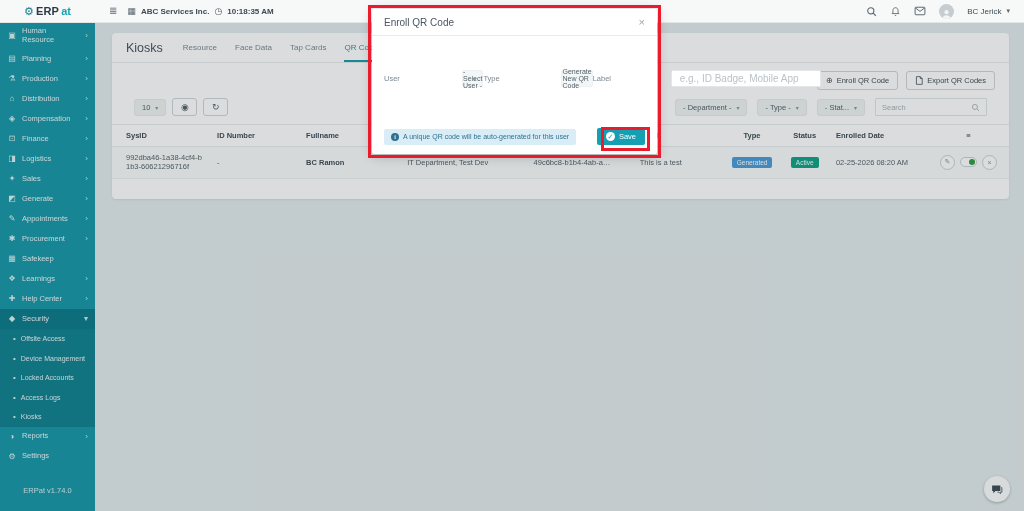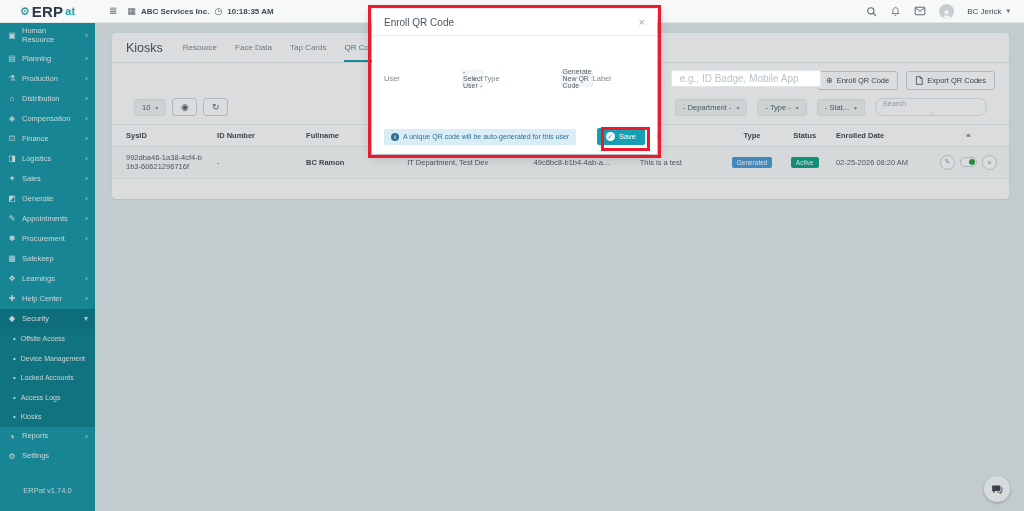--- a/index.html
+++ b/index.html
@@ -10,21 +10,21 @@
     background:#e3ebec;
   }
   
   .topbar {
     position:absolute; top:0; left:0; right:0; height:23px;
     background:#f7f8f8; border-bottom:1px solid #e2e6e7;
     display:flex; align-items:center; z-index:50;
   }
   .logo { width:95px; display:flex; align-items:center; justify-content:center; gap:2px; }
   .logo-gear { color:#16808f; font-size:11px; line-height:1; }
-  .logo-erp { font-weight:bold; font-size:15px; color:#2c3a47; letter-spacing:.2px; }
+  .logo-erp { font-weight:bold; font-size:11px; color:#2c3a47; letter-spacing:.2px; }
   .logo-at  { font-weight:bold; font-size:11px; color:#17a3b3; }
   .tb-icon { color:#5b6770; font-size:9px; margin:0 5px; line-height:1; }
   .tb-icon.menu { margin-left:14px; font-size:10px; }
   .tb-company, .tb-time { font-weight:bold; font-size:8px; color:#3c4b56; }
   .tb-right { margin-left:auto; display:flex; align-items:center; gap:13px; padding-right:14px; }
   .tb-right svg { display:block; color:#5b6770; }
   .avatar { width:15px; height:15px; border-radius:50%; background:#c7ccd1; display:flex; align-items:flex-end; justify-content:center; overflow:hidden; }
   .tb-user { font-size:8px; color:#3c4b56; }
   .tb-caret { font-size:7px; color:#5b6770; margin-left:-8px; }
   
@@ -73,22 +73,22 @@
     font-size:7.5px; color:#55626a; padding:3px 7px; display:flex; align-items:center; gap:5px; cursor:pointer;
   }
   .select-gray .caret { font-size:6px; color:#8a959c; }
   .icon-btn {
     border:1px solid #ced6da; background:#fff; border-radius:3px;
     width:25px; height:18px; display:flex; align-items:center; justify-content:center;
     font-size:9px; color:#55626a; cursor:pointer;
   }
   .f-right { margin-left:auto; display:flex; align-items:center; gap:10px; }
   .search-box {
-    border:1px solid #dfe5e8; border-radius:8px; background:#fff;
-    width:112px; height:18px; display:flex; align-items:center; padding:0 6px; gap:4px;flex-direction:column;
+    border:1px solid #dfe5e8; border-radius:1px; background:#fff;
+    width:112px; height:18px; display:flex; align-items:center; padding:0 6px; gap:4px;
   }
   .search-box input { border:none; outline:none; flex:1; font-size:7.5px; color:#55626a; font-family:inherit; min-width:0; }
   .search-box input::placeholder { color:#a9b3b9; }
   table { width:100%; border-collapse:collapse; table-layout:fixed; }
   th { font-size:7.5px; font-weight:bold; color:#3f4c55; text-align:left; padding:6px 6px; border-top:1px solid #e8ecee; border-bottom:1px solid #e8ecee; }
   td { font-size:7.5px; color:#55626a; padding:6px 6px; background:#fbfcfc; border-bottom:1px solid #eef1f2; vertical-align:middle; }
   th:first-child, td:first-child { padding-left:14px; }
   .c-center { text-align:center; }
   .cell-sysid { word-break:break-all; line-height:1.25; }
   .cell-full { font-weight:bold; color:#3f4c55; }

